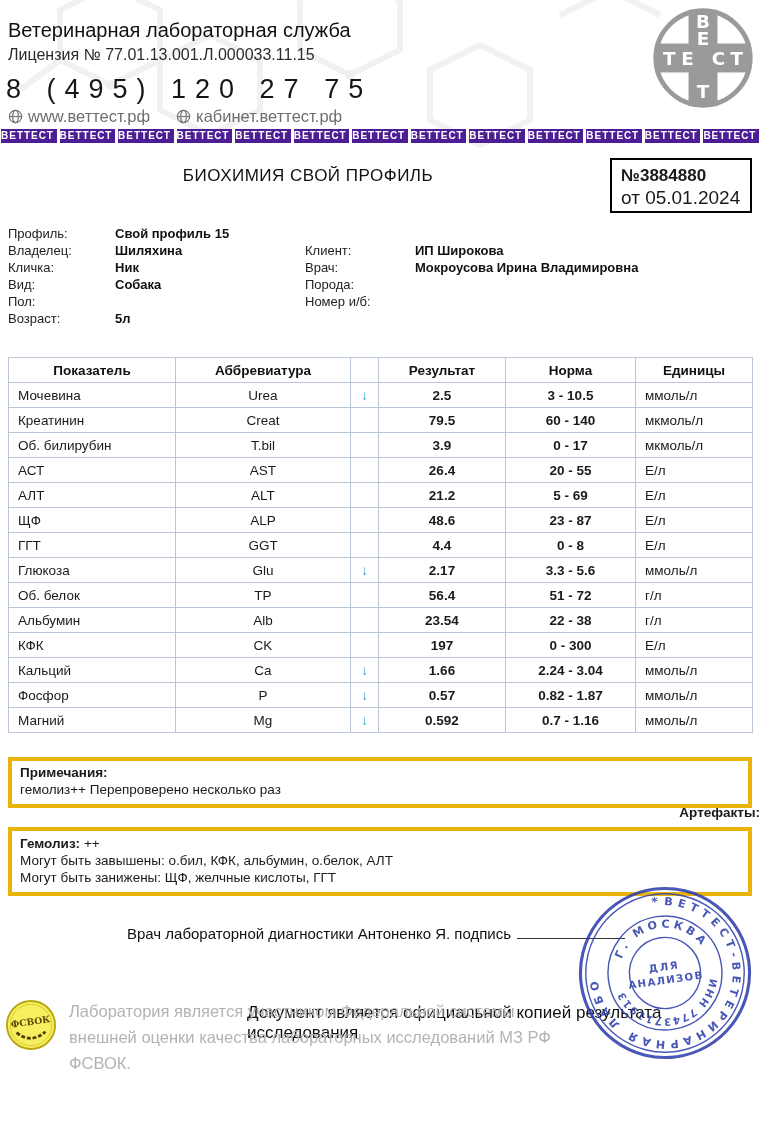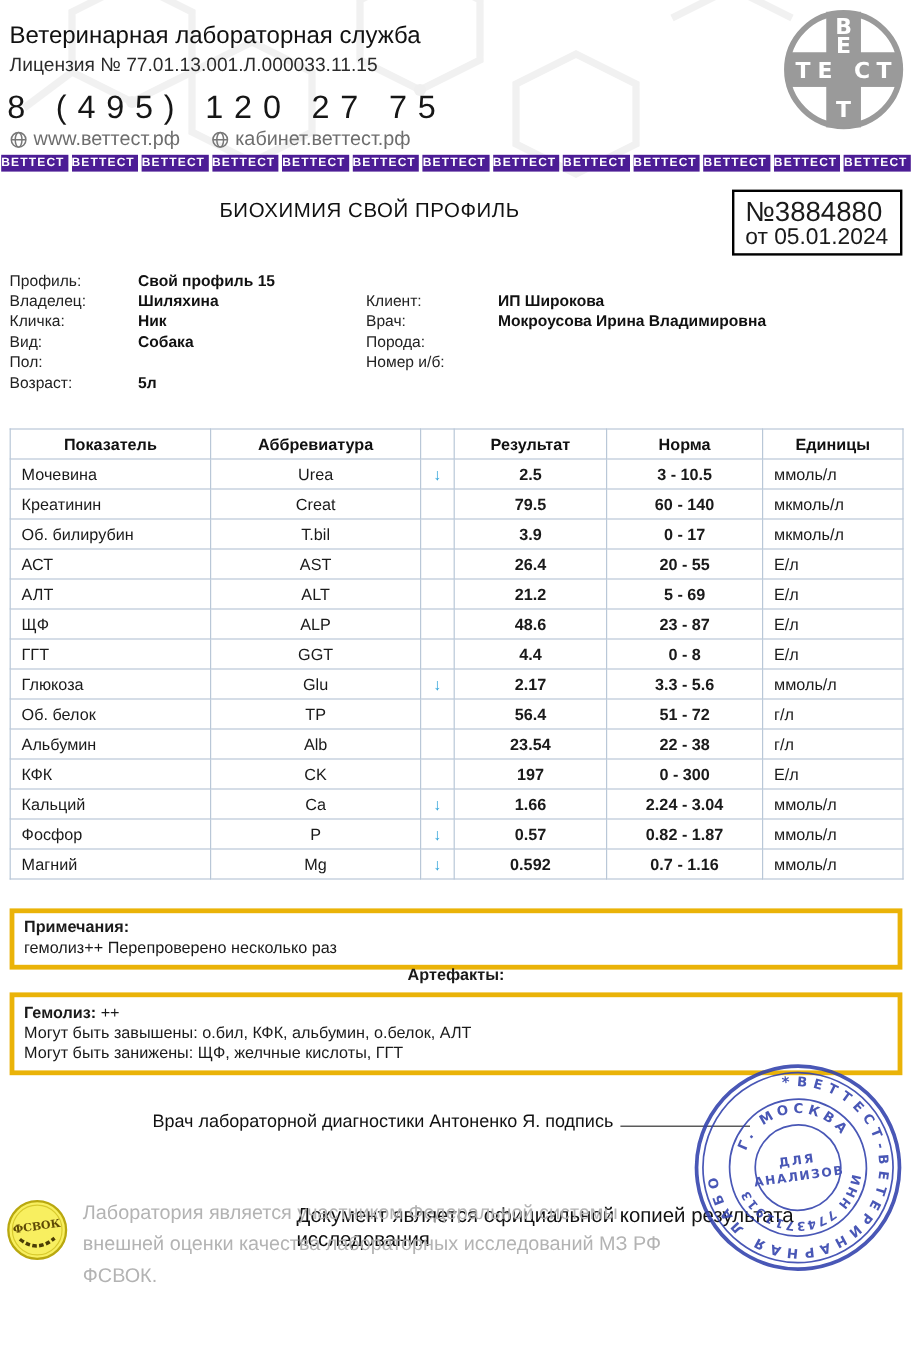--- a/index.html
+++ b/index.html
@@ -14,21 +14,21 @@
   .phone { position:absolute; top:74px; left:6px; font-size:27px; font-weight:500; letter-spacing:9px; color:#161616; }
   .urls { position:absolute; top:107px; left:8px; display:flex; gap:26px; font-size:16.5px; color:#6e6e6e; align-items:center; }
   .url-item { display:flex; align-items:center; gap:5px; }
   .logo { position:absolute; top:4px; left:650px; }
   .banner { position:absolute; top:129px; left:0; width:760px; height:14px; display:flex; gap:3px; padding:0 1px; }
   .chip { flex:1; background:#4c1d95; color:#fff; font-size:10px; font-weight:bold; letter-spacing:1px; text-align:left; line-height:14px; }
 
   
   .title { position:absolute; top:166px; left:0; width:616px; text-align:center; font-size:17px; font-weight:500; letter-spacing:.5px; color:#111; }
   .numbox { position:absolute; top:158px; left:610px; width:142px; border:2px solid #000; padding:3px 9px 5px; }
-  .numbox .num { font-size:23px; font-weight:normal; line-height:26px; }
+  .numbox .num { font-size:17px; font-weight:bold; line-height:26px; }
   .numbox .date { font-size:19px; line-height:17px; }
 
   
   .info { position:absolute; top:226px; left:8px; right:8px; font-size:13px; }
   .profile-row { display:flex; height:17px; }
   .profile-row .ilabel { width:107px; }
   .cols { display:flex; }
   .col-left { width:297px; }
   .col-right { flex:1; }
   .irow { display:flex; height:17px; }
@@ -45,21 +45,21 @@
   .c-flag  { width:28px;  text-align:center; color:#2ba1d8; font-weight:bold; }
   .c-res   { width:127px; text-align:center; font-weight:bold; }
   .c-norm  { width:130px; text-align:center; font-weight:bold; }
   .c-units { width:117px; text-align:left; padding-left:9px; }
   th.c-name { text-align:center; padding-left:0; }
   th.c-units { text-align:center; padding-left:0; }
 
   
   .notes { position:absolute; top:757px; left:8px; width:744px; border:4px solid #eab308; padding:3px 8px 6px; font-size:13.5px; line-height:17px; }
   .notes .nhead { font-weight:bold; }
-  .art-heading { position:absolute; top:805px; left:0; width:760px; text-align:center; font-size:13.5px; font-weight:bold; }
+  .art-heading { position:absolute; top:805px; left:0; width:760px; text-align:right; font-size:13.5px; font-weight:bold; }
   .artbox { position:absolute; top:827px; left:8px; width:744px; border:4px solid #eab308; padding:4px 8px 6px; font-size:13.5px; line-height:17px; }
   .artbox .bold { font-weight:bold; }
 
   
   .signature { position:absolute; top:925px; left:127px; font-size:15px; color:#111; }
   .sig-line { display:inline-block; width:108px; border-bottom:1px solid #333; height:14px; margin-left:6px; }
   .copy-note { position:absolute; top:1003px; left:247px; font-size:17px; font-weight:400; color:#111; }
   .footer { position:absolute; top:998px; left:5px; display:flex; gap:12px; align-items:flex-start; }
   .footer-text { width:510px; font-size:16.5px; line-height:26px; color:#b3b3b3; }
 

